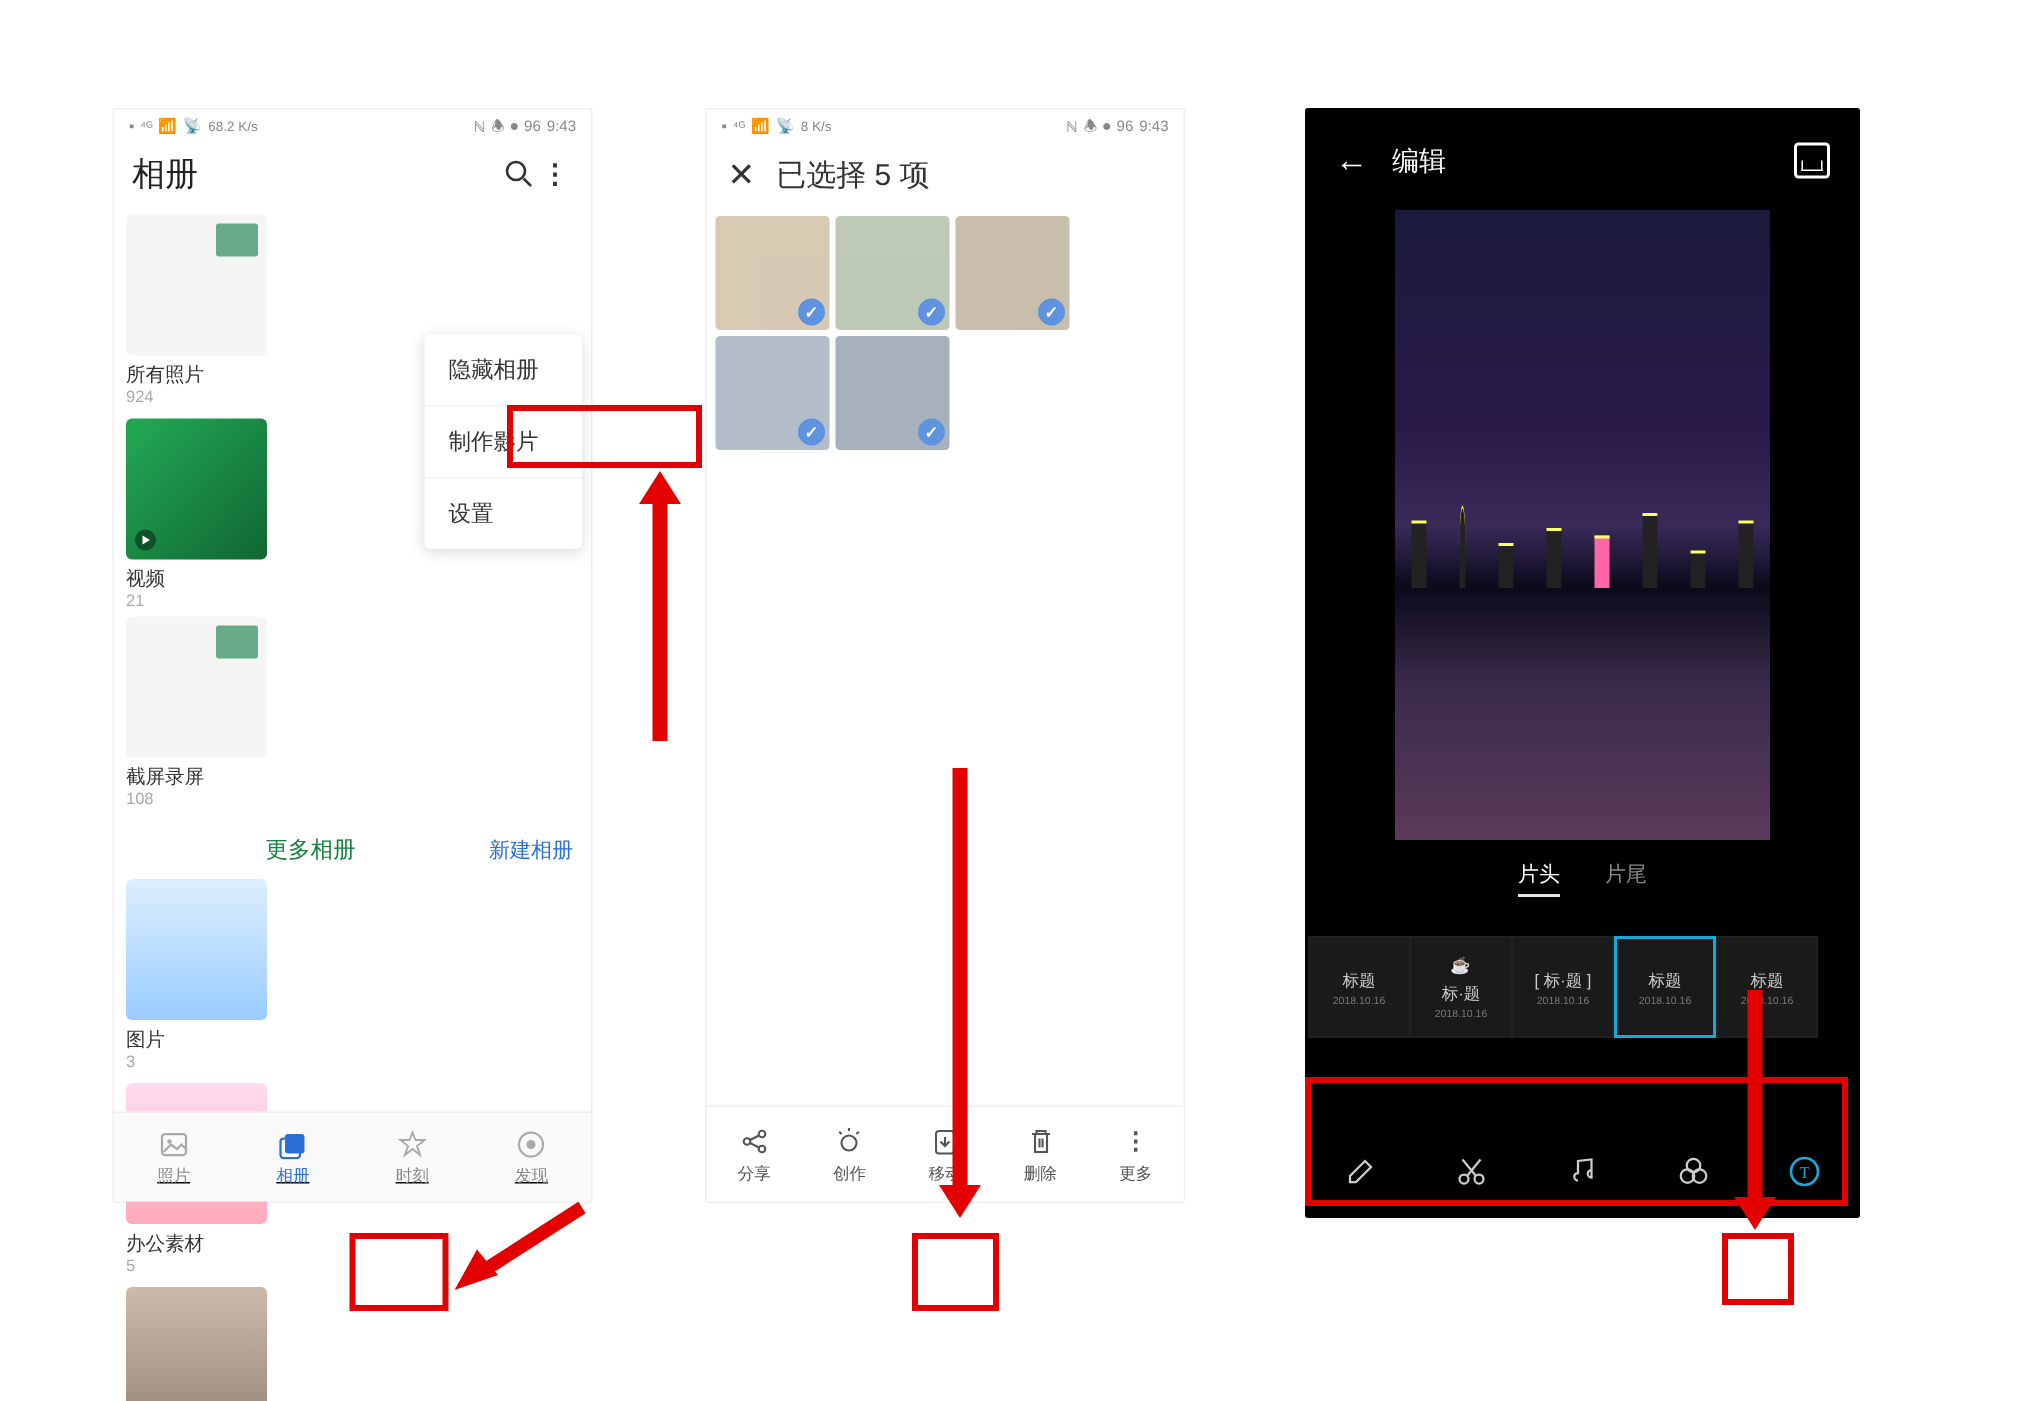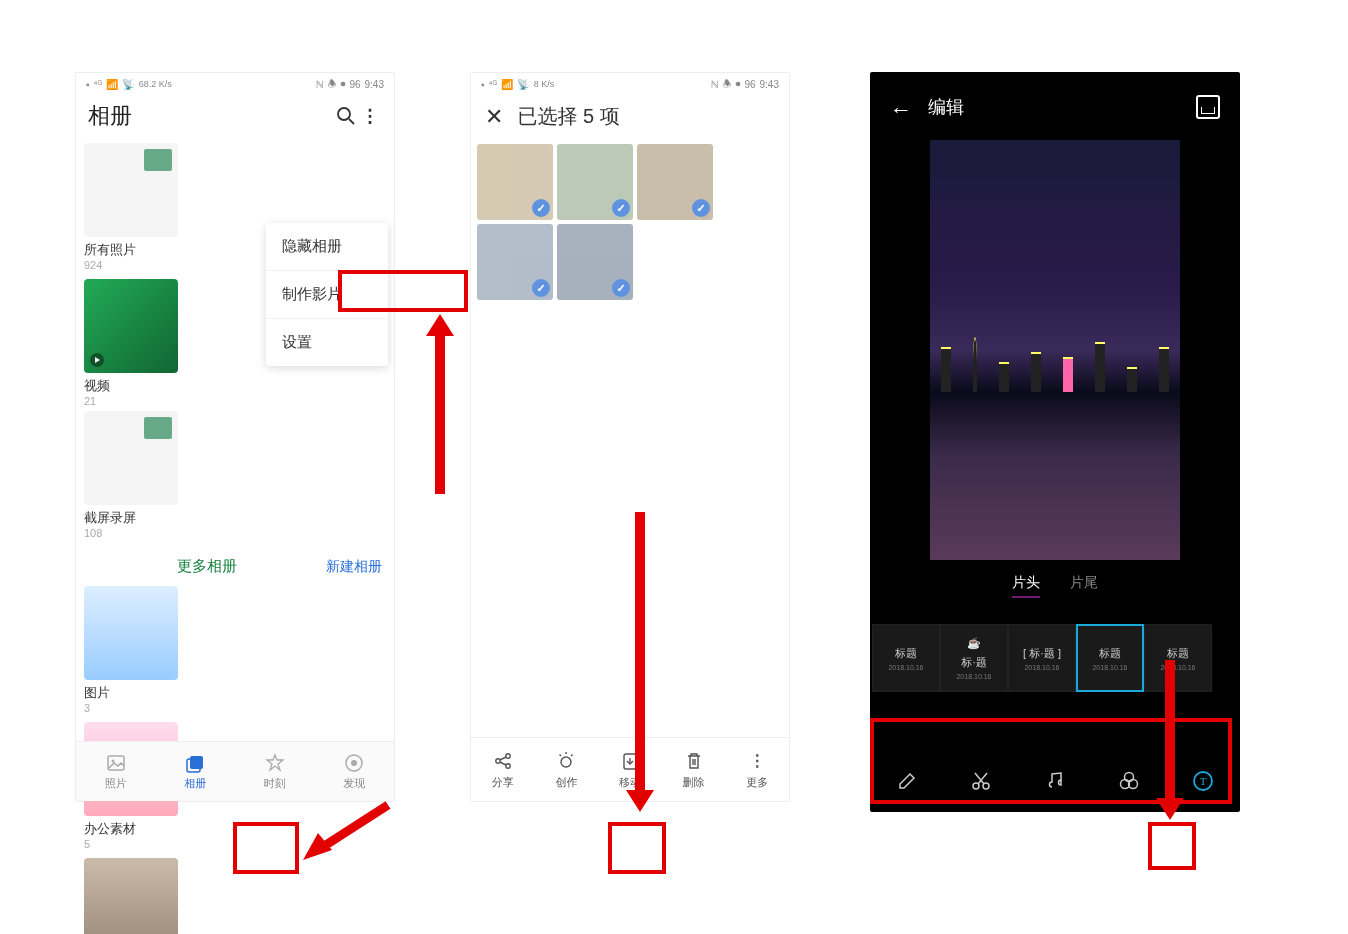--- a/index.html
+++ b/index.html
@@ -13,30 +13,30 @@
   .hdr { display: flex; align-items: center; padding: 8px 12px; }
   .hdr .title { font-size: 22px; font-weight: 500; color: #222; flex: 1; }
   .hdr .ico { width: 24px; height: 24px; display: flex; align-items: center; justify-content: center; color: #333; }
   .grid { display: flex; flex-wrap: wrap; padding: 4px 8px; gap: 8px; flex-direction: column; }
   .thumb { width: 94px; display: flex; flex-direction: column; }
   .thumb .img { width: 94px; height: 94px; background: #ccc; border-radius: 4px; position: relative; overflow: hidden; display:flex; align-items:center; justify-content:center; }
   .thumb .lbl { font-size: 13px; color: #333; margin-top: 4px; }
   .thumb .cnt { font-size: 11px; color: #aaa; }
   .play-badge { position: absolute; bottom: 6px; left: 6px; width: 14px; height: 14px; background: rgba(0,0,0,0.4); border-radius: 50%; display:flex;align-items:center;justify-content:center; }
   .play-badge::after { content:''; border-left:5px solid #fff; border-top:3px solid transparent; border-bottom:3px solid transparent; margin-left:1px; }
-  .menu { position: absolute; right: 6px; top: 150px; width: 122px; background: #fff; box-shadow: 0 2px 10px rgba(0,0,0,0.15); border-radius: 4px; z-index: 20; }
+  .menu { position: absolute; right: 6px; top: 150px; width: 105px; background: #fff; box-shadow: 0 2px 10px rgba(0,0,0,0.15); border-radius: 4px; z-index: 20; }
   .menu .mi { padding: 14px 16px; font-size: 15px; color: #333; }
   .menu .mi + .mi { border-top: 1px solid #f3f3f3; }
   .redbox { position: absolute; border: 4px solid #e20000; z-index: 30; pointer-events: none; }
   .arrow { position: absolute; z-index: 35; pointer-events: none; }
   .section-row { display: flex; align-items: center; padding: 14px 12px 6px; }
   .section-row .sec-title { font-size: 15px; font-weight: 500; flex: 1; color:#15803d;text-align:center; }
   .section-row .sec-link { font-size: 14px; color: #2a6fd6; }
   .bottom-nav { position: absolute; bottom: 0; left: 0; right: 0; height: 60px; display: flex; background: #fafafa; border-top: 1px solid #eee; }
-  .bn-item { flex: 1; display: flex; flex-direction: column; align-items: center; justify-content: center; gap: 2px; }
+  .bn-item { flex: 1; display: flex; flex-direction: column; align-items: center; justify-content: center; gap: 2px; text-decoration: underline; }
   .bn-item .ic { width: 22px; height: 22px; display:flex;align-items:center;justify-content:center; }
   .bn-item .tx { font-size: 11px; color: #888; }
   .bn-item.active .tx { color: #2a6fd6; }
   .sel-hdr { display: flex; align-items: center; gap: 14px; padding: 10px 14px; }
   .sel-hdr .close-x { font-size: 22px; color:#333; line-height:1; }
   .sel-hdr .sel-title { font-size: 20px; color:#333; }
   .sel-grid { display: flex; flex-wrap: wrap; padding: 4px 6px; gap: 4px; }
   .sel-thumb { width: 76px; height: 76px; background: #bbb; border-radius: 3px; position: relative; opacity:0.75; }
   .sel-check { position: absolute; right: 3px; bottom: 3px; width: 18px; height: 18px; background: #2a6fd6; border-radius: 50%; display:flex;align-items:center;justify-content:center; }
   .sel-check::after { content:'✓'; color:#fff; font-size:11px; font-weight:bold; }
@@ -47,21 +47,21 @@
   .p3-hdr { display: flex; align-items: center; padding: 22px 20px 10px; color:#fff; }
   .p3-hdr .back { font-size: 22px; margin-right: 16px; }
   .p3-hdr .title { font-size: 18px; flex: 1; }
   .p3-hdr .save { width: 24px; height: 24px; border: 2px solid #fff; border-radius: 3px; position:relative; }
   .p3-hdr .save::after { content:''; position:absolute; bottom:3px; left:3px; right:3px; height:6px; border:1.5px solid #fff; border-top:none; }
   .preview { margin: 10px auto 0; width: 250px; height: 420px; background: linear-gradient(to bottom, #1a1a3a 0%, #2a1a4a 35%, #3a2a5a 50%, #0a0a1a 60%, #3a2a4a 75%, #5a3a5a 100%); position: relative; overflow:hidden; }
   .skyline { position:absolute; bottom:40%; left:0; right:0; height:60px; display:flex; align-items:flex-end; justify-content:space-around; }
   .bld { width:10px; background:#222; border-top:2px solid #ff6; }
   .tabs { display: flex; justify-content: center; gap: 30px; margin-top: 14px; }
   .tabs .tab { font-size: 14px; color: #888; padding-bottom: 4px; }
-  .tabs .tab.active { color: #fff; border-bottom: 2px solid #701a75; }
+  .tabs .tab.active { color: #fff; border-bottom: 2px solid #e5e5e5; }
   .title-styles { display: flex; gap: 0; margin-top: 26px; padding: 0 2px; }
   .ts { width: 68px; height: 68px; background: #1a1a1a; display:flex;flex-direction:column;align-items:center;justify-content:center;gap:3px; color:#ccc; font-size:11px; border:1px solid #222; }
   .ts .sub { font-size:7px; color:#777; }
   .ts.sel { border: 2px solid #1aa8d8; }
   .tool-bar { position: absolute; bottom: 6px; left: 0; right: 0; height: 50px; display: flex; justify-content: space-around; align-items: center; }
   .tb-ic { width: 26px; height: 26px; display:flex;align-items:center;justify-content:center;color:#ccc; }
   .tb-ic.active { color: #1aa8d8; }
   .small-caps { font-size: 9px; }
   svg { display: block; }
   .round-btn { width: 50px; height: 50px; border: 1.5px solid #ccc; border-radius: 50%; margin: 20px auto 0; display:flex;align-items:center;justify-content:center;color:#888; }

